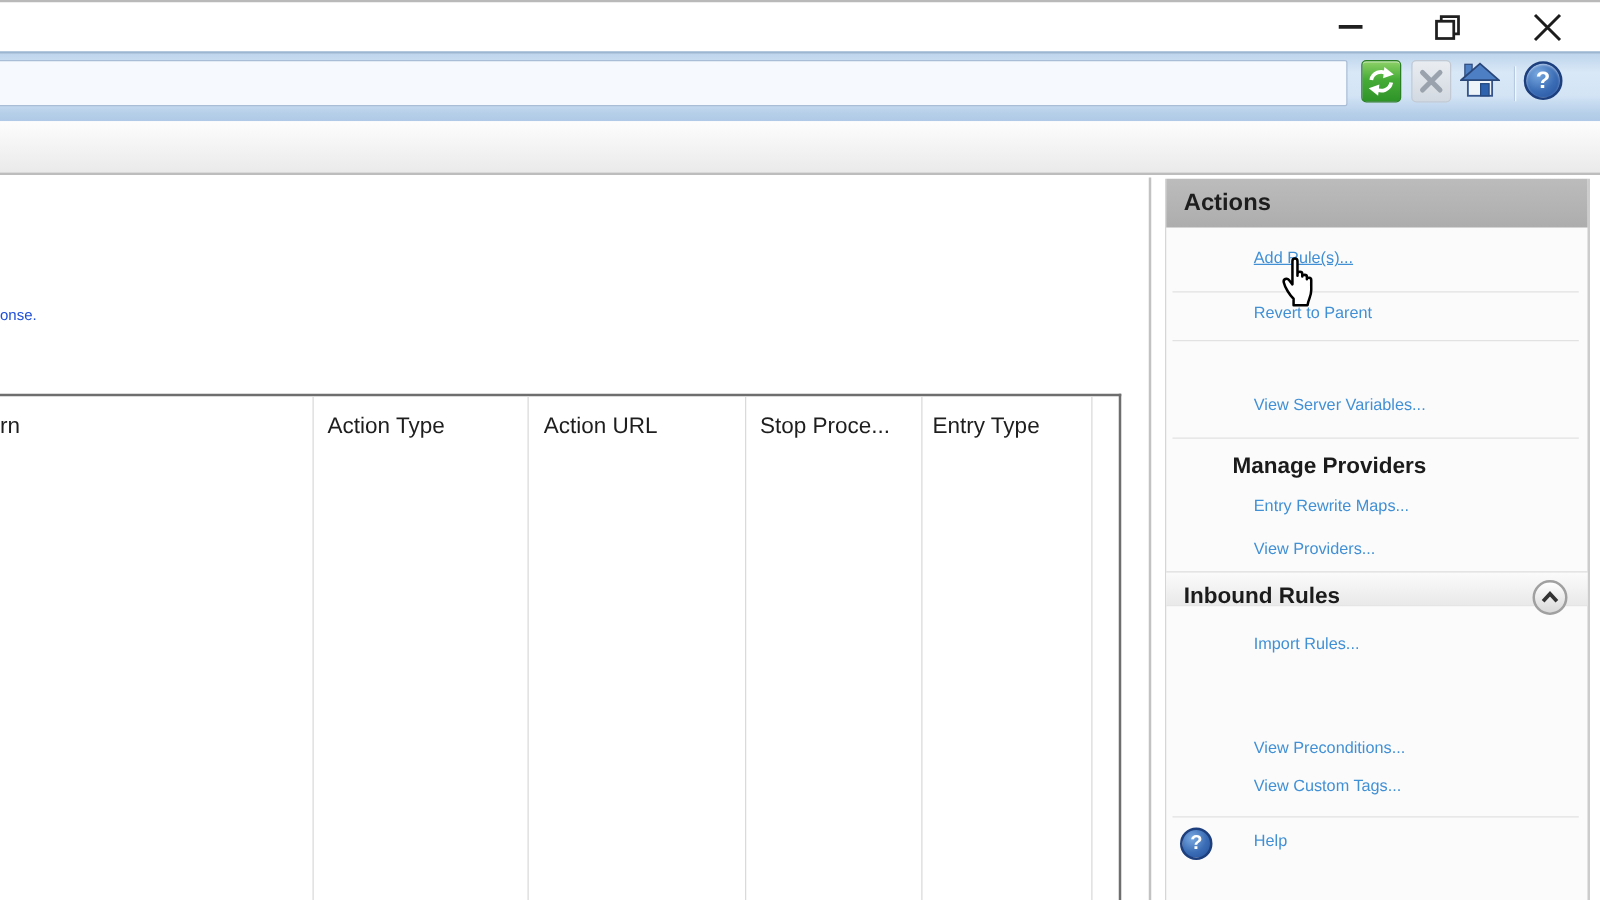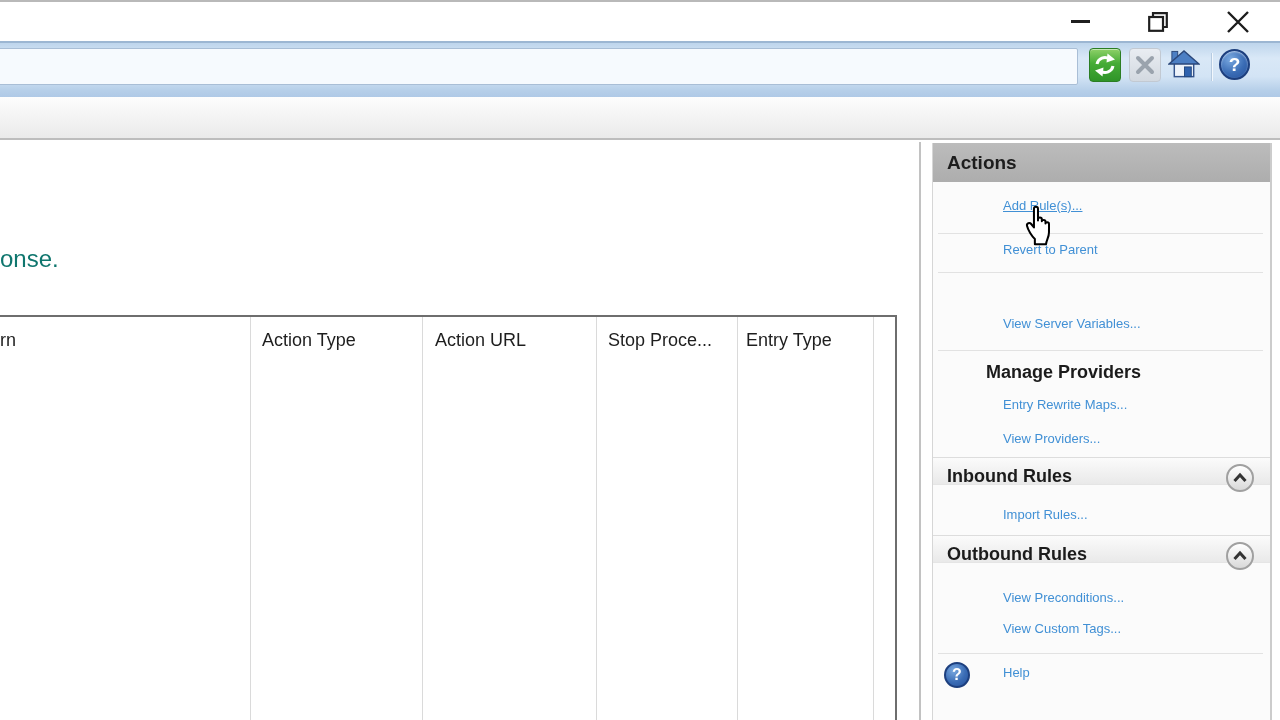--- a/index.html
+++ b/index.html
@@ -42,21 +42,21 @@
                 border-left:7px solid transparent; border-right:7px solid transparent;
                 border-top:9px solid #1c1c1c; }
 
   
   .gapband { position:absolute; left:0; top:97px; width:1280px; height:43px;
              background:linear-gradient(180deg,#fdfdfd,#eaeaea);
              border-bottom:2px solid #bdbdbd; }
 
   
   .content { position:absolute; left:0; top:142px; width:1280px; height:578px; background:#fff; }
-  .desc-frag { position:absolute; left:0; top:103px; font-size:24px; color:#0f766e; }
+  .desc-frag { position:absolute; left:0; top:103px; font-size:12px; color:#1d4ed8; }
   .pane-divider { position:absolute; left:919px; top:0; width:2px; height:578px; background:#c2c2c2; }
 
   .tbl-top { position:absolute; left:0; top:173px; width:897px; height:2px; background:#6e6e6e; }
   .tbl-right { position:absolute; left:895px; top:173px; width:2px; height:405px; background:#6e6e6e; }
   .col-line { position:absolute; top:175px; width:1px; height:403px; background:#dadada; }
   .th { position:absolute; top:188px; font-size:18px; color:#1e1e1e; white-space:nowrap; cursor:default; }
 
   
   .actions { position:absolute; left:932px; top:143px; width:340px; height:577px;
              background:#fbfbfb; border-left:1px solid #d6d6d6; border-right:2px solid #cccccc; }
@@ -177,28 +177,20 @@
     <div class="sec-band" style="top:314px">
       <div class="sec-title">Inbound Rules</div>
       <div class="chev-btn">
         <svg width="16" height="12" viewBox="0 0 16 12">
           <polyline points="2.5,9 8,3 13.5,9" fill="none" stroke="#333" stroke-width="3"></polyline>
         </svg>
       </div>
     </div>
     <a class="act-link" style="top:364px">Import Rules...</a>
 
-    <div class="sec-band" style="top:392px">
-      <div class="sec-title">Outbound Rules</div>
-      <div class="chev-btn">
-        <svg width="16" height="12" viewBox="0 0 16 12">
-          <polyline points="2.5,9 8,3 13.5,9" fill="none" stroke="#333" stroke-width="3"></polyline>
-        </svg>
-      </div>
-    </div>
     <a class="act-link" style="top:447px">View Preconditions...</a>
     <a class="act-link" style="top:478px">View Custom Tags...</a>
     <div class="act-sep" style="top:510px"></div>
 
     <div class="help-row-icon" style="top:519px">
       <span>?</span>
     </div>
     <a class="act-link" style="top:522px">Help</a>
   </div>
 

